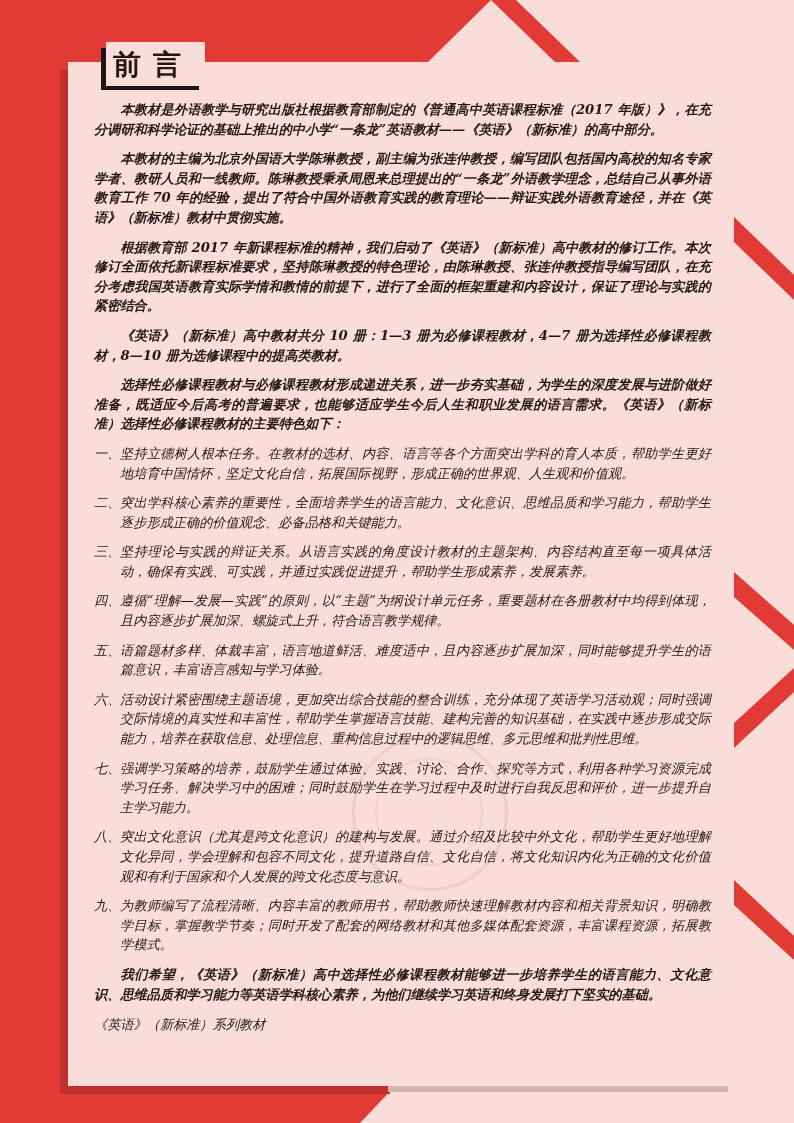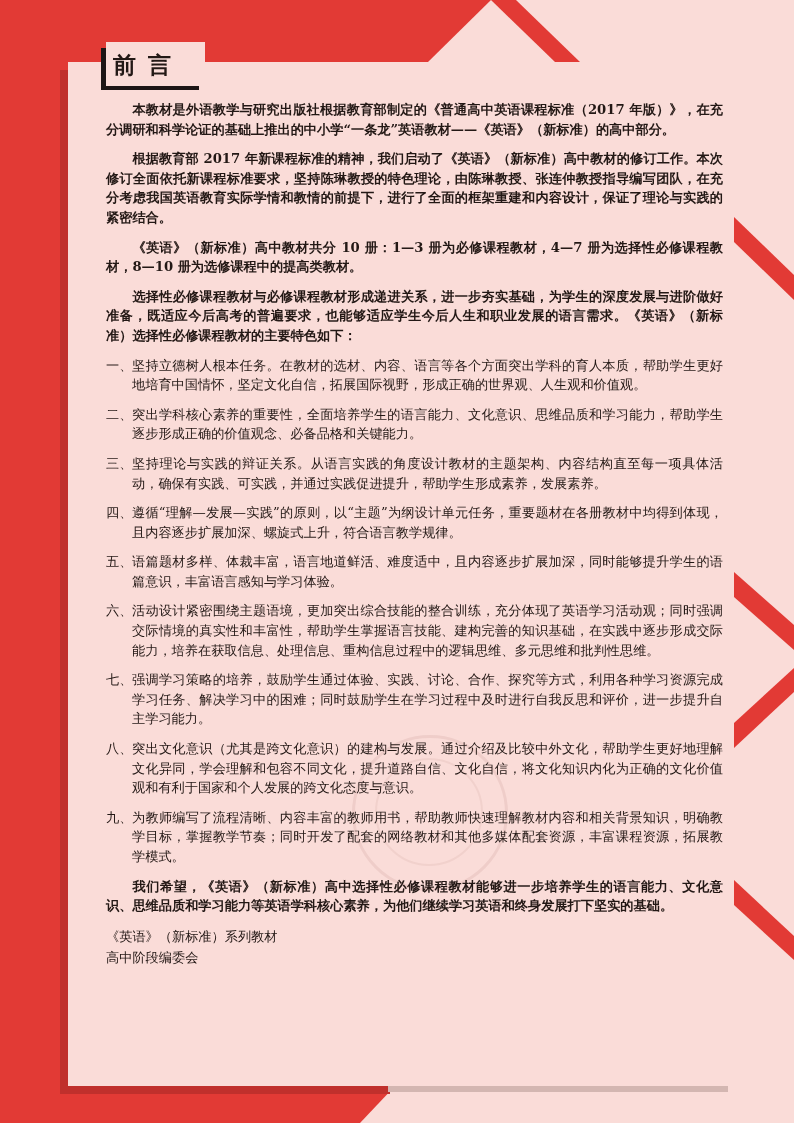--- a/index.html
+++ b/index.html
@@ -21,33 +21,33 @@
     position:absolute; left:106px; top:42px; width:99px; height:46px;
     background:#FADCD8;
   }
   .header-bracket {
     position:absolute; left:101px; top:48px; width:98px; height:42px;
     border-left:5px solid #1d1515; border-bottom:4px solid #1d1515; box-sizing:border-box;
   }
   .header-title {
     position:absolute; left:113px; top:45px; height:40px; line-height:40px;
     font-family:"DejaVu Sans","Liberation Sans",sans-serif; font-weight:bold;
-    font-size:23px; letter-spacing:12px; color:#231815;
+    font-size:28px; letter-spacing:12px; color:#231815;
   }
   .watermark {
     position:absolute; left:352px; top:735px; width:150px; height:150px;
     border:3px solid rgba(190,140,135,0.18); border-radius:50%;
   }
   .watermark:after {
     content:""; position:absolute; left:20px; top:20px; width:104px; height:104px;
     border:2px solid rgba(190,140,135,0.14); border-radius:50%;
   }
   .content {
-    position:absolute; left:106px; top:100px; width:617px;
-    font-size:13.2px; line-height:19.6px;
+    position:absolute; left:94px; top:100px; width:617px;
+    font-size:13.2px; line-height:19.6px;font-style:italic;
   }
   .p { text-indent:2em; margin:0 0 10px 0; text-align:justify; font-weight:bold; }
   .p.first { margin-top:0; }
   .feat { margin:0 0 10px 0; display:flex; text-align:justify; }
   .feat .num { flex:0 0 auto; width:26px; white-space:nowrap; }
   .feat .txt { flex:1; }
   .closing { text-indent:2em; margin:4px 0 10px 0; font-weight:bold; text-align:justify; }
   .sign { text-align:left; margin:0; line-height:21px; }
 </style>
 </head>
@@ -74,20 +74,21 @@
 <div class="panel-shadow-bottom-grey"></div>
 
 <div class="watermark"></div>
 
 <div class="header-box"></div>
 <div class="header-bracket"></div>
 <div class="header-title">前言</div>
 
 <div class="content">
   <p class="p first">本教材是外语教学与研究出版社根据教育部制定的《普通高中英语课程标准（2017 年版）》，在充分调研和科学论证的基础上推出的中小学“一条龙”英语教材——《英语》（新标准）的高中部分。</p>
+  <p class="p">本教材的主编为北京外国语大学陈琳教授，副主编为张连仲教授，编写团队包括国内高校的知名专家学者、教研人员和一线教师。陈琳教授秉承周恩来总理提出的“一条龙”外语教学理念，总结自己从事外语教育工作 70 年的经验，提出了符合中国外语教育实践的教育理论——辩证实践外语教育途径，并在《英语》（新标准）教材中贯彻实施。</p>
   <p class="p">根据教育部 2017 年新课程标准的精神，我们启动了《英语》（新标准）高中教材的修订工作。本次修订全面依托新课程标准要求，坚持陈琳教授的特色理论，由陈琳教授、张连仲教授指导编写团队，在充分考虑我国英语教育实际学情和教情的前提下，进行了全面的框架重建和内容设计，保证了理论与实践的紧密结合。</p>
   <p class="p">《英语》（新标准）高中教材共分 10 册：1—3 册为必修课程教材，4—7 册为选择性必修课程教材，8—10 册为选修课程中的提高类教材。</p>
   <p class="p">选择性必修课程教材与必修课程教材形成递进关系，进一步夯实基础，为学生的深度发展与进阶做好准备，既适应今后高考的普遍要求，也能够适应学生今后人生和职业发展的语言需求。《英语》（新标准）选择性必修课程教材的主要特色如下：</p>
 
   <div class="feat">
     <span class="num">一、</span>
     <span class="txt">坚持立德树人根本任务。在教材的选材、内容、语言等各个方面突出学科的育人本质，帮助学生更好地培育中国情怀，坚定文化自信，拓展国际视野，形成正确的世界观、人生观和价值观。</span>
   </div>
   <div class="feat">
     <span class="num">二、</span>
@@ -117,14 +118,13 @@
     <span class="num">八、</span>
     <span class="txt">突出文化意识（尤其是跨文化意识）的建构与发展。通过介绍及比较中外文化，帮助学生更好地理解文化异同，学会理解和包容不同文化，提升道路自信、文化自信，将文化知识内化为正确的文化价值观和有利于国家和个人发展的跨文化态度与意识。</span>
   </div>
   <div class="feat">
     <span class="num">九、</span>
     <span class="txt">为教师编写了流程清晰、内容丰富的教师用书，帮助教师快速理解教材内容和相关背景知识，明确教学目标，掌握教学节奏；同时开发了配套的网络教材和其他多媒体配套资源，丰富课程资源，拓展教学模式。</span>
   </div>
 
   <p class="closing">我们希望，《英语》（新标准）高中选择性必修课程教材能够进一步培养学生的语言能力、文化意识、思维品质和学习能力等英语学科核心素养，为他们继续学习英语和终身发展打下坚实的基础。</p>
   <p class="sign">《英语》（新标准）系列教材</p>
-  <p class="sign">高中阶段编委会</p>
 </div>
 
 </body></html>

